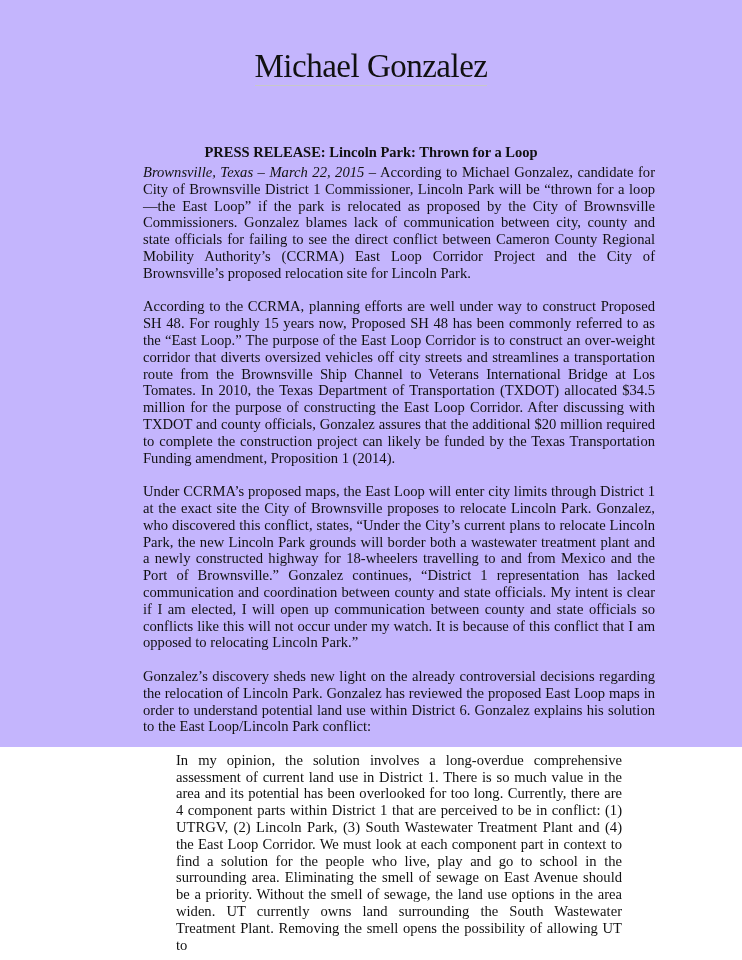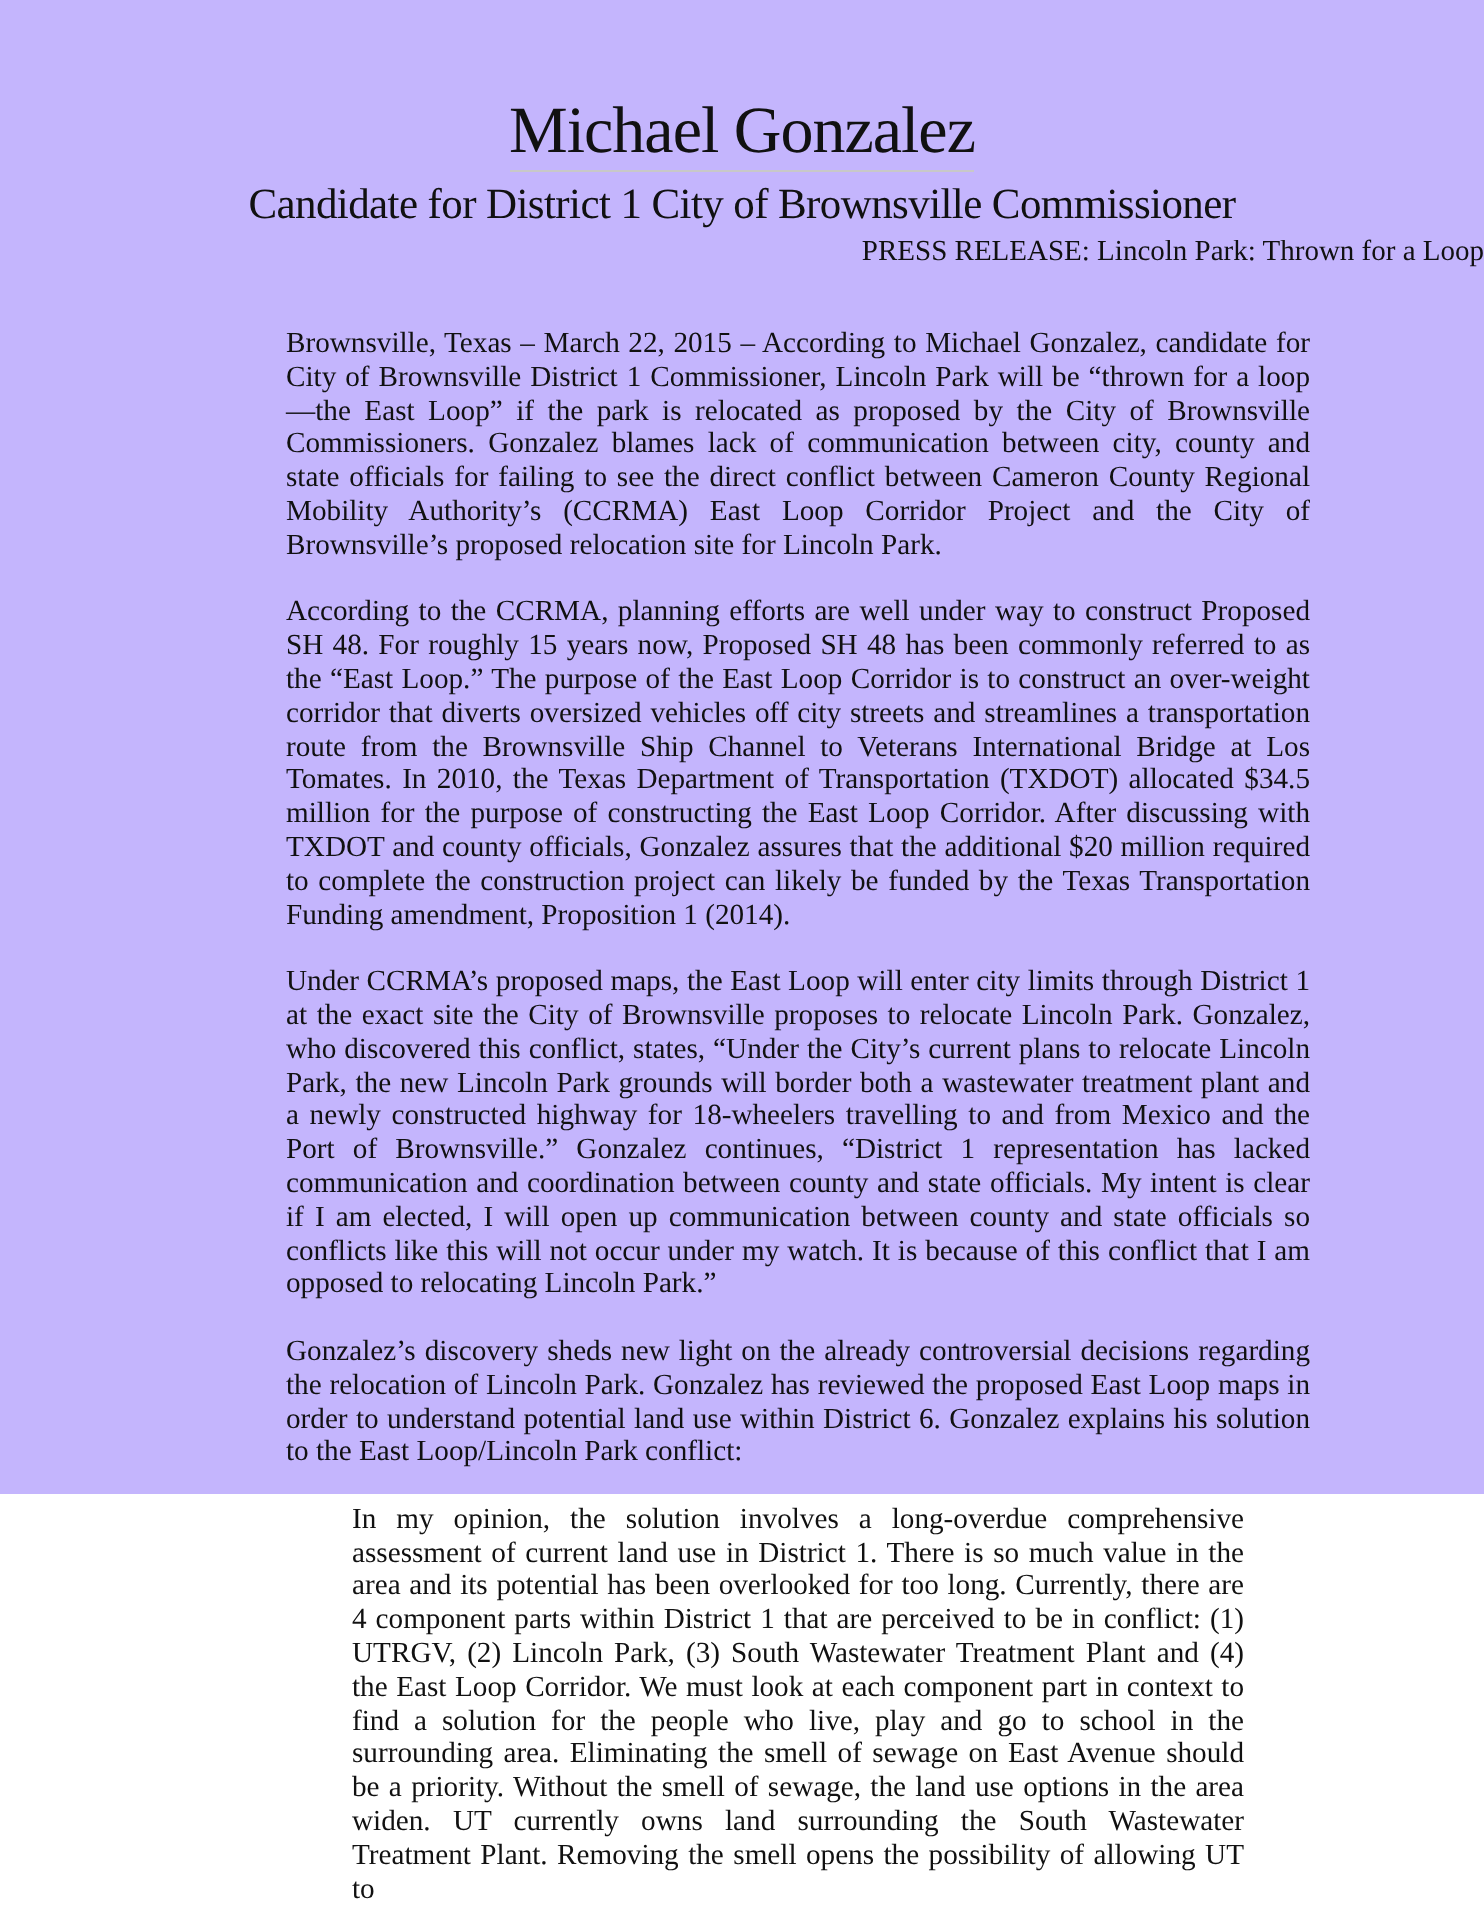--- a/index.html
+++ b/index.html
@@ -43,56 +43,56 @@
       top: 89px;
       left: 0;
       width: 742px;
       text-align: center;
       font-size: 21.5px;
       line-height: 26px;
       letter-spacing: -0.3px;
     }
     .headline {
       position: absolute;
-      top: 117px;
+      top: 143px;
       left: 0;
       width: 742px;
-      text-align: right;
+      text-align: center;
       font-size: 14.5px;
       line-height: 18px;
-      font-weight: normal;
+      font-weight: bold;
     }
     .body {
       position: absolute;
       left: 143px;
       top: 164px;
       width: 512px;
       font-size: 14.6px;
       line-height: 16.8px;
       text-align: justify;
     }
     .para {
       margin: 0 0 16.8px 0;
     }
     .dateline {
+      font-style: italic;
     }
     .quote {
       margin: 0 0 0 33px;
       width: 446px;
       text-align: justify;
     }
   </style>
 </head>
 <body>
 
 <div class="page">
   <div class="header-name">
     <span>Michael Gonzalez</span>
   </div>
-  <div class="header-subtitle">Candidate for District 1 City of Brownsville Commissioner</div>
   <div class="headline">PRESS RELEASE: Lincoln Park: Thrown for a Loop</div>
 
   <div class="body">
     <p class="para"><span class="dateline">Brownsville, Texas – March 22, 2015</span><span> – According to Michael Gonzalez, candidate for City of Brownsville District 1 Commissioner, Lincoln Park will be “thrown for a loop—the East Loop” if the park is relocated as proposed by the City of Brownsville Commissioners. Gonzalez blames lack of communication between city, county and state officials for failing to see the direct conflict between Cameron County Regional Mobility Authority’s (CCRMA) East Loop Corridor Project and the City of Brownsville’s proposed relocation site for Lincoln Park.</span></p>
     <p class="para">According to the CCRMA, planning efforts are well under way to construct Proposed SH 48. For roughly 15 years now, Proposed SH 48 has been commonly referred to as the “East Loop.” The purpose of the East Loop Corridor is to construct an over-weight corridor that diverts oversized vehicles off city streets and streamlines a transportation route from the Brownsville Ship Channel to Veterans International Bridge at Los Tomates. In 2010, the Texas Department of Transportation (TXDOT) allocated $34.5 million for the purpose of constructing the East Loop Corridor. After discussing with TXDOT and county officials, Gonzalez assures that the additional $20 million required to complete the construction project can likely be funded by the Texas Transportation Funding amendment, Proposition 1 (2014).</p>
     <p class="para">Under CCRMA’s proposed maps, the East Loop will enter city limits through District 1 at the exact site the City of Brownsville proposes to relocate Lincoln Park. Gonzalez, who discovered this conflict, states, “Under the City’s current plans to relocate Lincoln Park, the new Lincoln Park grounds will border both a wastewater treatment plant and a newly constructed highway for 18-wheelers travelling to and from Mexico and the Port of Brownsville.” Gonzalez continues, “District 1 representation has lacked communication and coordination between county and state officials. My intent is clear if I am elected, I will open up communication between county and state officials so conflicts like this will not occur under my watch. It is because of this conflict that I am opposed to relocating Lincoln Park.”</p>
     <p class="para">Gonzalez’s discovery sheds new light on the already controversial decisions regarding the relocation of Lincoln Park. Gonzalez has reviewed the proposed East Loop maps in order to understand potential land use within District 6. Gonzalez explains his solution to the East Loop/Lincoln Park conflict:</p>
     <p class="para quote">In my opinion, the solution involves a long-overdue comprehensive assessment of current land use in District 1. There is so much value in the area and its potential has been overlooked for too long. Currently, there are 4 component parts within District 1 that are perceived to be in conflict: (1) UTRGV, (2) Lincoln Park, (3) South Wastewater Treatment Plant and (4) the East Loop Corridor. We must look at each component part in context to find a solution for the people who live, play and go to school in the surrounding area. Eliminating the smell of sewage on East Avenue should be a priority. Without the smell of sewage, the land use options in the area widen. UT currently owns land surrounding the South Wastewater Treatment Plant. Removing the smell opens the possibility of allowing UT to</p>
   </div>
 </div>

